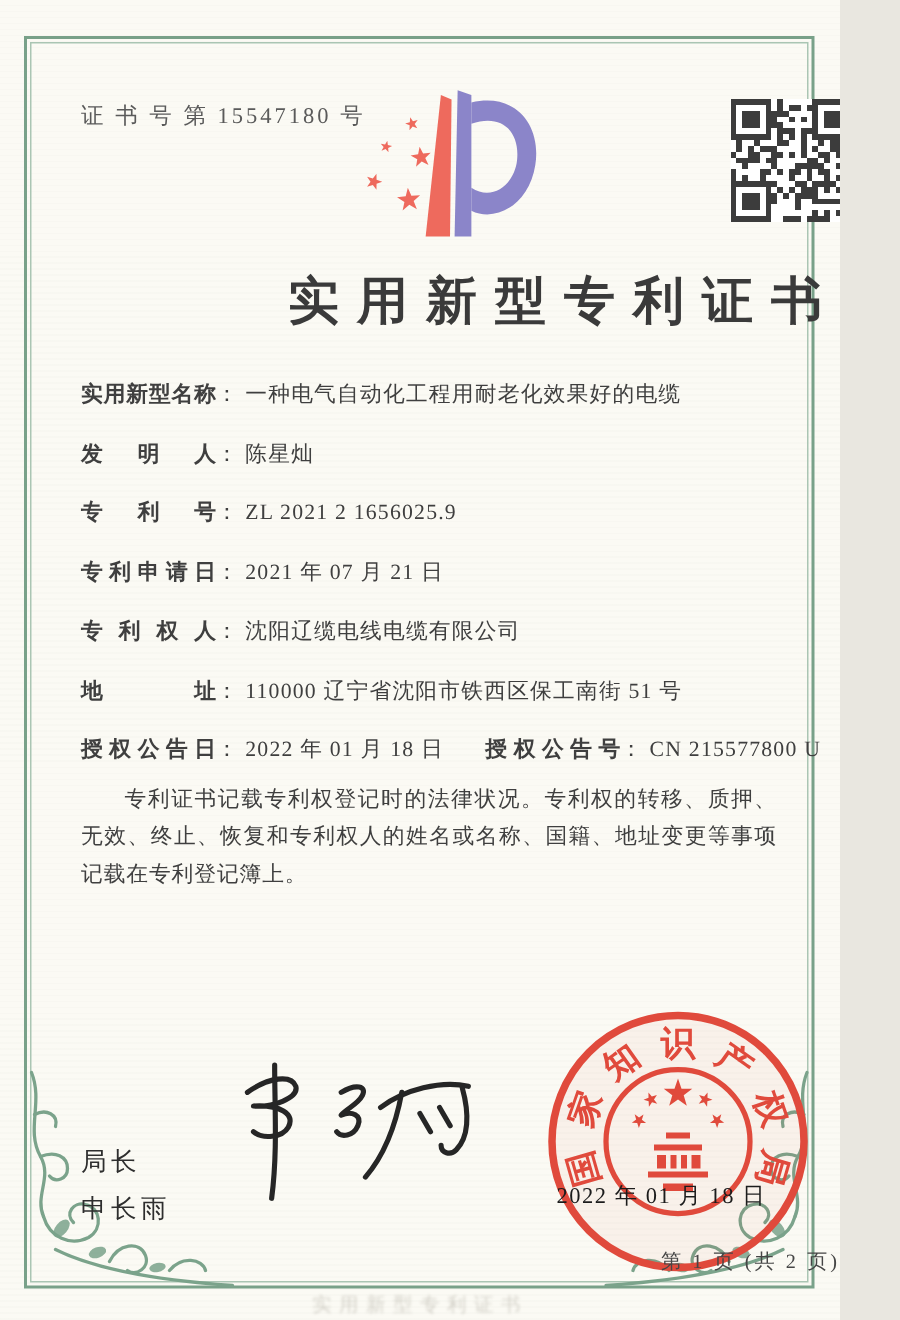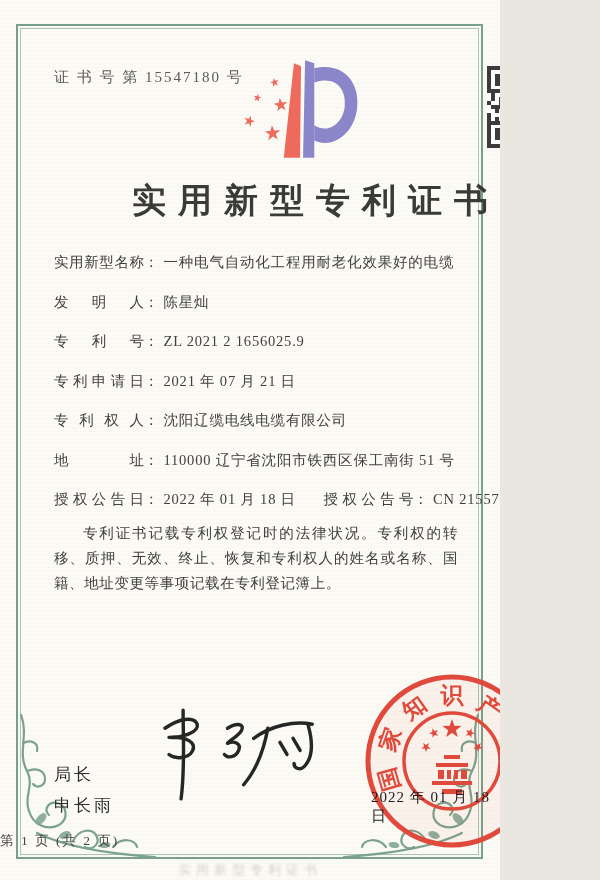--- a/index.html
+++ b/index.html
@@ -1,44 +1,44 @@
 <!DOCTYPE html>
 <html><head>
 <meta charset="utf-8">
 <style>
   html,body{margin:0;padding:0;background:#e9e7e0;}
-  .page{position:relative;width:500px;height:880px;background:#fbfaf4;overflow:hidden;
+  .page{position:relative;width:560px;height:880px;background:#fbfaf4;overflow:hidden;
         font-family:"Liberation Serif","DejaVu Serif",serif;color:#3c3c3c;
         background-image:repeating-linear-gradient(0deg, rgba(90,110,90,.02) 0 1px, transparent 1px 4px);}
   .frame{position:absolute;left:16px;right:17px;top:24px;bottom:21px;border:2.5px solid #79a189;}
   .frame::after{content:"";position:absolute;inset:2px;border:1px solid #aac5b3;}
   .corner{position:absolute;width:150px;height:150px;bottom:17px;}
   .corner.left{left:13px;}
   .corner.right{right:14px;transform:scaleX(-1);}
   .cert-no{position:absolute;left:54px;top:68px;font-size:15px;letter-spacing:2px;color:#5a5a5a;white-space:pre;}
   .logo{position:absolute;left:233px;top:56px;width:132px;height:110px;}
   .qr{position:absolute;left:487px;top:66px;width:82px;height:82px;color:#3c3c3c;shape-rendering:crispEdges;background:#fff;}
   .title{position:absolute;left:0;right:0;top:178px;margin:0;text-align:right;
          font-size:34px;font-weight:600;letter-spacing:12px;text-indent:12px;color:#3a3a3a;}
   .fields{position:absolute;left:54px;right:38px;top:253px;font-size:14.5px;color:#3f3f3f;}
   .row{height:17px;margin-bottom:22.5px;white-space:nowrap;}
-  .lbl{display:inline-block;width:90px;text-align:justify;text-align-last:justify;text-justify:inter-character;vertical-align:bottom;}
+  .lbl{display:inline-block;width:90px;text-align:justify;text-align-last:justify;text-justify:inter-character;vertical-align:bottom;font-weight:bold;}
   .val{margin-left:5px;letter-spacing:.8px;font-family:Liberation Serif, serif;}
   .pair{display:inline-block;}
   .pair2{margin-left:24px;}
   .paras{position:absolute;left:54px;right:42px;top:521px;font-size:14.5px;line-height:1.72;
          text-align:justify;color:#3f3f3f;letter-spacing:.6px;}
   .paras p{margin:0;text-indent:2em;}
   .signer{position:absolute;left:54px;top:759px;font-size:17px;line-height:1.85;letter-spacing:3px;color:#2e2e2e;}
   .signature{position:absolute;left:130px;top:698px;width:198px;height:116px;}
   .seal{position:absolute;left:362px;top:671px;width:180px;height:180px;}
   .seal text{font-size:23px;font-weight:bold;fill:#e04a3c;text-anchor:middle;dominant-baseline:middle;
              font-family:"Liberation Serif","DejaVu Serif",serif;}
   .seal-date{position:absolute;left:371px;top:788px;font-size:15px;letter-spacing:1px;color:#1c1c1c;z-index:3;}
-  .footer{position:absolute;left:0;right:0;bottom:30px;text-align:left;font-size:13.5px;letter-spacing:2px;color:#464646;}
+  .footer{position:absolute;left:0;right:0;bottom:30px;text-align:right;font-size:13.5px;letter-spacing:2px;color:#464646;}
   .ghost{position:absolute;left:0;right:0;bottom:1px;text-align:center;font-size:13px;letter-spacing:5px;
          color:#8a8578;opacity:.35;filter:blur(1.2px);}
 </style>
 </head>
 <body>
 
 <svg width="0" height="0" style="position:absolute">
   <defs>
     <path id="star5" d="M0,-10 L2.35,-3.24 L9.51,-3.09 L3.8,1.24 L5.88,8.09 L0,4 L-5.88,8.09 L-3.8,1.24 L-9.51,-3.09 L-2.35,-3.24 Z"></path>
   </defs>

